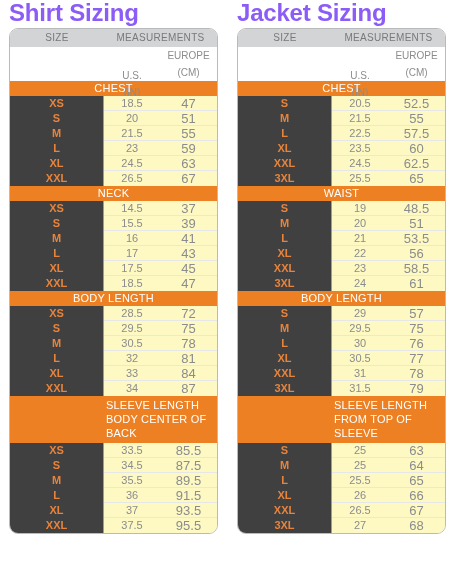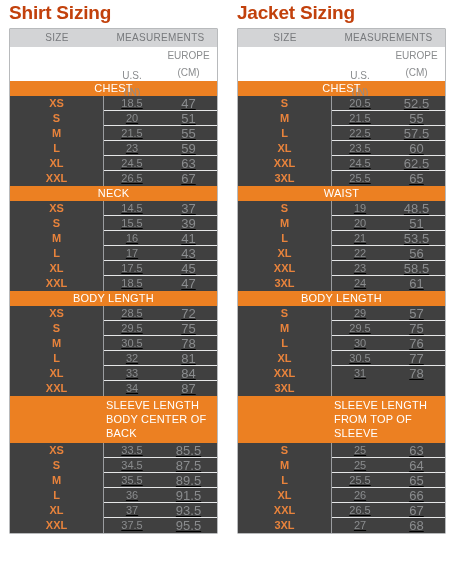--- a/index.html
+++ b/index.html
@@ -21,32 +21,32 @@
   .panel {
     position: absolute;
     top: 0;
     width: 228px;
   }
   .panel-left  { left: 0; }
   .panel-right { left: 228px; }
 
   .panel-title {
     margin: 2px 0 4px 9px;
-    font-size: 19px;
+    font-size: 24px;
     font-weight: bold;
-    color: #c2410c;
+    color: #8b5cf6;
     letter-spacing: -0.2px;
     line-height: 22px;
   }
 
   .table-wrap {
     margin-left: 9px;
     width: 209px;
     border: 1px solid #b8babc;
-    border-radius: 1px;
+    border-radius: 9px;
     background: #ffffff;
     overflow: hidden;
     box-sizing: border-box;
   }
 
   .row {
     display: flex;
     width: 100%;
   }
 
@@ -133,22 +133,21 @@
   }
   .data-sizes {
     width: 94px;
     flex: 0 0 94px;
     background: #404040;
     border-right: 1px solid #9b9da0;
     box-sizing: border-box;
   }
   .data-values {
     flex: 1 1 auto;
-    background: #404040;
-    text-decoration: underline;
+    background: #fef9c3;
   }
   .size-cell {
     height: 15px;
     line-height: 15px;
     text-align: center;
     font-size: 11px;
     font-weight: bold;
     color: #e8833c;
   }
   .val-row {
@@ -468,20 +467,24 @@
               <div class="val-eu">76</div>
             </div>
             <div class="val-row">
               <div class="val-us">30.5</div>
               <div class="val-eu">77</div>
             </div>
             <div class="val-row">
               <div class="val-us">31</div>
               <div class="val-eu">78</div>
             </div>
+            <div class="val-row">
+              <div class="val-us">31.5</div>
+              <div class="val-eu">79</div>
+            </div>
           </div>
         </div>
         <div class="band band-multi">
           <div class="band-spacer"></div>
           <div class="band-text">
             <div>SLEEVE LENGTH</div>
             <div>FROM TOP OF SLEEVE</div>
           </div>
         </div>
         <div class="data-block">

